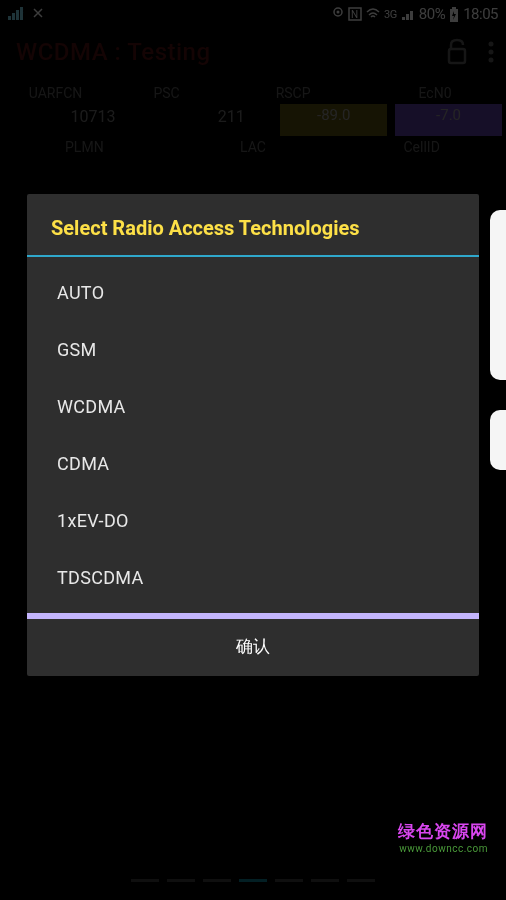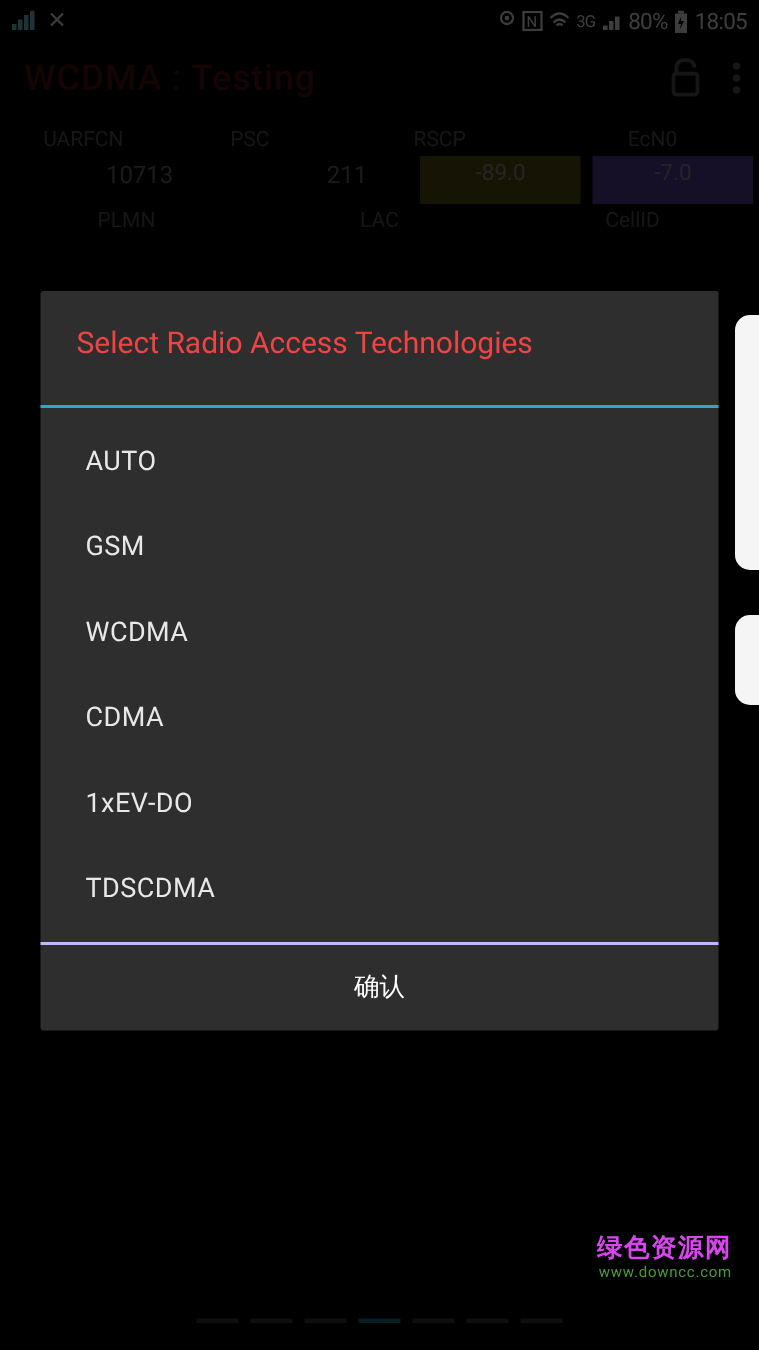--- a/index.html
+++ b/index.html
@@ -109,42 +109,42 @@
       position: absolute;
       top: 194px;
       left: 27px;
       right: 27px;
       background: #2e2e2e;
       z-index: 20;
       border-radius: 2px;
       box-shadow: 0 10px 40px rgba(0,0,0,0.6);
     }
     .dialog-title {
-      color: #ef4444;
+      color: #fde047;
       font-size: 20px;
-      padding: 22px 24px 30px;
+      padding: 22px 24px 15px;
       border-bottom: 2px solid #2fa8cc;
-      font-weight: 400;
+      font-weight: 700;
     }
     .dialog-list {
       padding: 7px 0;
     }
     .dialog-item {
       color: #e8e8e8;
       font-size: 18px;
       padding: 18px 30px;
       font-weight: 400;
       letter-spacing: 0.3px;
     }
     .dialog-button {
       text-align: center;
       color: #fff;
       font-size: 17px;
       padding: 16px 0 18px;
-      border-top: 2px solid #c4b5fd;
+      border-top: 6px solid #c4b5fd;
     }
     .page-indicators {
       position: absolute;
       bottom: 18px;
       left: 0;
       right: 0;
       display: flex;
       justify-content: center;
       gap: 8px;
       z-index: 5;

